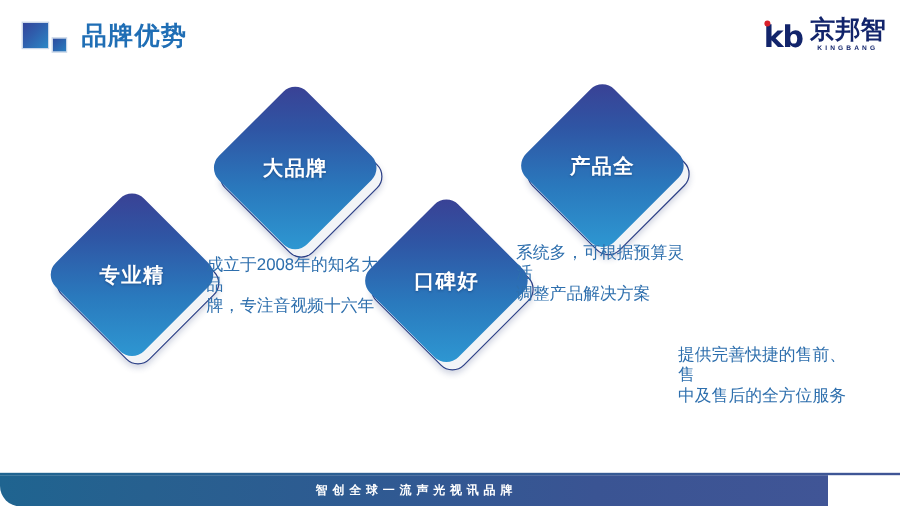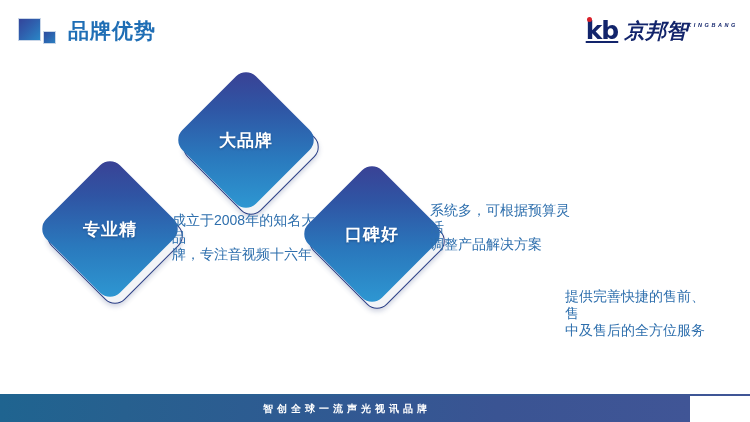--- a/index.html
+++ b/index.html
@@ -15,20 +15,21 @@
     background: #ffffff;
     position: relative;
   }
 
   .slide {
     position: relative;
     width: 750px;
     height: 422px;
     background: #ffffff;
     overflow: hidden;
+    border-radius: 17px;
   }
 
   
   .header {
     position: absolute;
     left: 0;
     top: 0;
     width: 750px;
     height: 66px;
   }
@@ -100,28 +101,27 @@
     background: #d9202a;
   }
 
   .logo-kb {
     font-family: "DejaVu Sans", sans-serif;
     font-size: 25px;
     font-weight: bold;
     color: #12246b;
     line-height: 26px;
     letter-spacing: -1px;
-    text-decoration: underline;
   }
 
   .logo-cn-wrap {
     display: flex;
+    flex-direction: column;
     justify-content: flex-end;
     margin-left: 2px;
-    font-style: italic;
   }
 
   .logo-cn {
     font-size: 21px;
     font-weight: bold;
     color: #12246b;
     line-height: 21px;
     letter-spacing: 0px;
   }
 
@@ -264,20 +264,25 @@
   </div>
   <div class="caption" style="left:172px; top:212px; white-space:pre-line;">成立于2008年的知名大品
 牌，专注音视频十六年</div>
 
   <div class="diamond-wrap" style="left:320px; top:182px;">
     <div class="diamond-back"></div>
     <div class="diamond-face"></div>
     <div class="diamond-label">口碑好</div>
   </div>
 
+  <div class="diamond-wrap" style="left:450px; top:86px;">
+    <div class="diamond-back"></div>
+    <div class="diamond-face"></div>
+    <div class="diamond-label">产品全</div>
+  </div>
   <div class="caption" style="left:430px; top:202px; white-space:pre-line;">系统多，可根据预算灵活
 调整产品解决方案</div>
 
   <div class="caption" style="left:565px; top:288px; white-space:pre-line;font-family:Liberation Serif, serif;">提供完善快捷的售前、售
 中及售后的全方位服务</div>
 
   <div class="footer-rule"></div>
   <div class="footer">
     <div class="footer-text">智创全球一流声光视讯品牌</div>
   </div>

